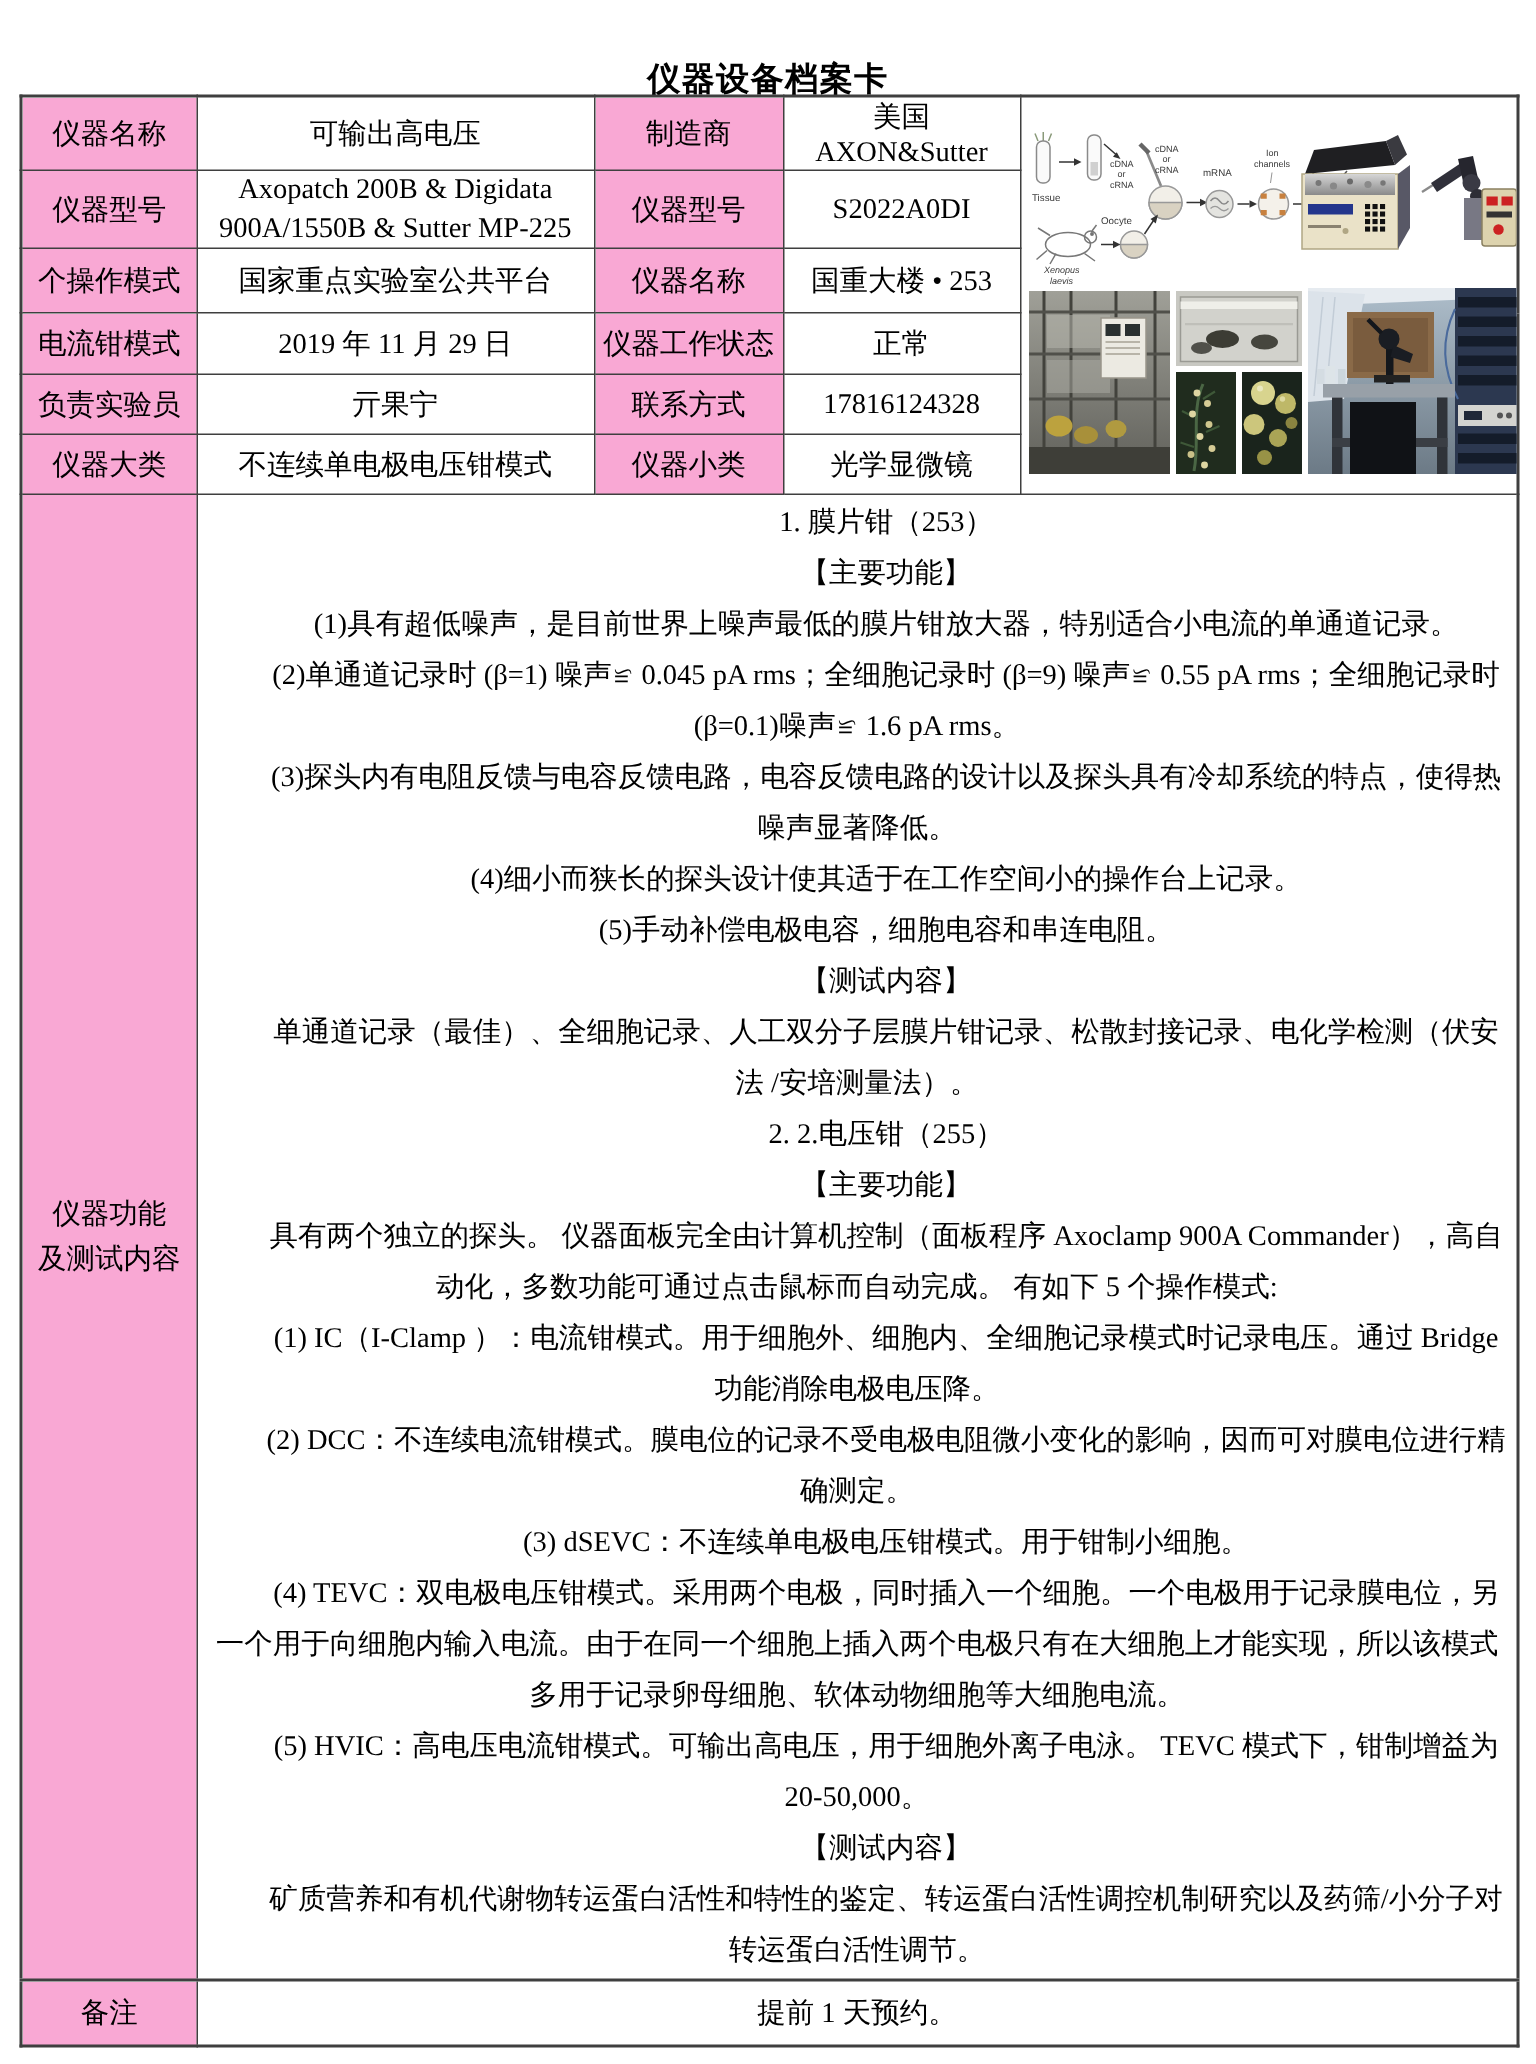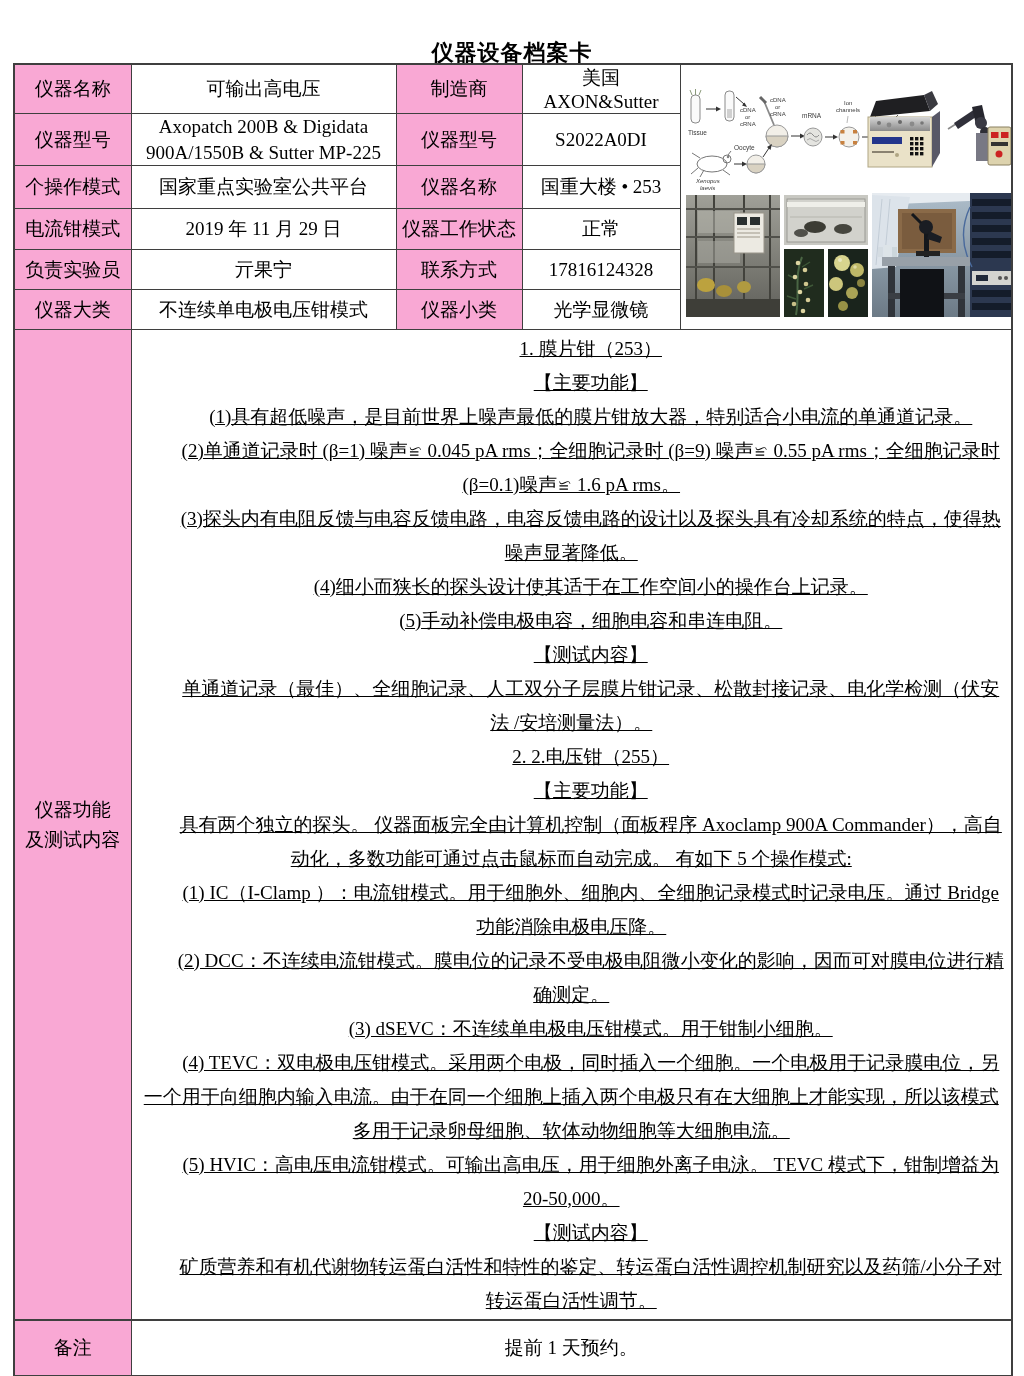--- a/index.html
+++ b/index.html
@@ -21,21 +21,21 @@
     font-size:19px;padding:0 3px;overflow:hidden;
   }
   td.lab{background:#f9a8d4;}
   td.model{font-size:17px;line-height:1.35;font-family:Liberation Serif, serif;}
   td.photo{padding:0;vertical-align:top;background:#fff;}
   td.bigcontent{
     text-align:justify;vertical-align:top;font-size:17.5px;line-height:34px;
     padding:1px 10px 4px 8px;
   }
   .parawrap{height:986px;overflow:hidden;}
-  .para{margin:0;text-indent:2.05em;text-decoration:underline;}
+  .para{margin:0;text-indent:2.05em;}
   td.funclab{line-height:30px;}
   tr.remarks td{border-top:2px solid #3f3f3f;}
   td.remval{text-align:left;padding-left:11px;}
   svg text{font-family:"Liberation Sans","DejaVu Sans",sans-serif;fill:#3a3a3a;}
   svg .it{font-style:italic;}
 </style>
 </head>
 <body>
 
 <div class="doc-title">仪器设备档案卡</div>
@@ -349,18 +349,18 @@
             <p class="para">(2) DCC：不连续电流钳模式。膜电位的记录不受电极电阻微小变化的影响，因而可对膜电位进行精确测定。</p>
             <p class="para">(3) dSEVC：不连续单电极电压钳模式。用于钳制小细胞。</p>
             <p class="para">(4) TEVC：双电极电压钳模式。采用两个电极，同时插入一个细胞。一个电极用于记录膜电位，另一个用于向细胞内输入电流。由于在同一个细胞上插入两个电极只有在大细胞上才能实现，所以该模式多用于记录卵母细胞、软体动物细胞等大细胞电流。</p>
             <p class="para">(5) HVIC：高电压电流钳模式。可输出高电压，用于细胞外离子电泳。 TEVC 模式下，钳制增益为 20-50,000。</p>
             <p class="para">【测试内容】</p>
             <p class="para">矿质营养和有机代谢物转运蛋白活性和特性的鉴定、转运蛋白活性调控机制研究以及药筛/小分子对转运蛋白活性调节。</p>
           </div>
     </td>
   </tr>
 
-  <tr class="remarks" style="height:56px">
+  <tr class="remarks" style="height:44px">
     <td class="lab">备注</td>
     <td class="remval" colspan="4">提前 1 天预约。</td>
   </tr>
 </tbody>
   </table>
 
 </body></html>

